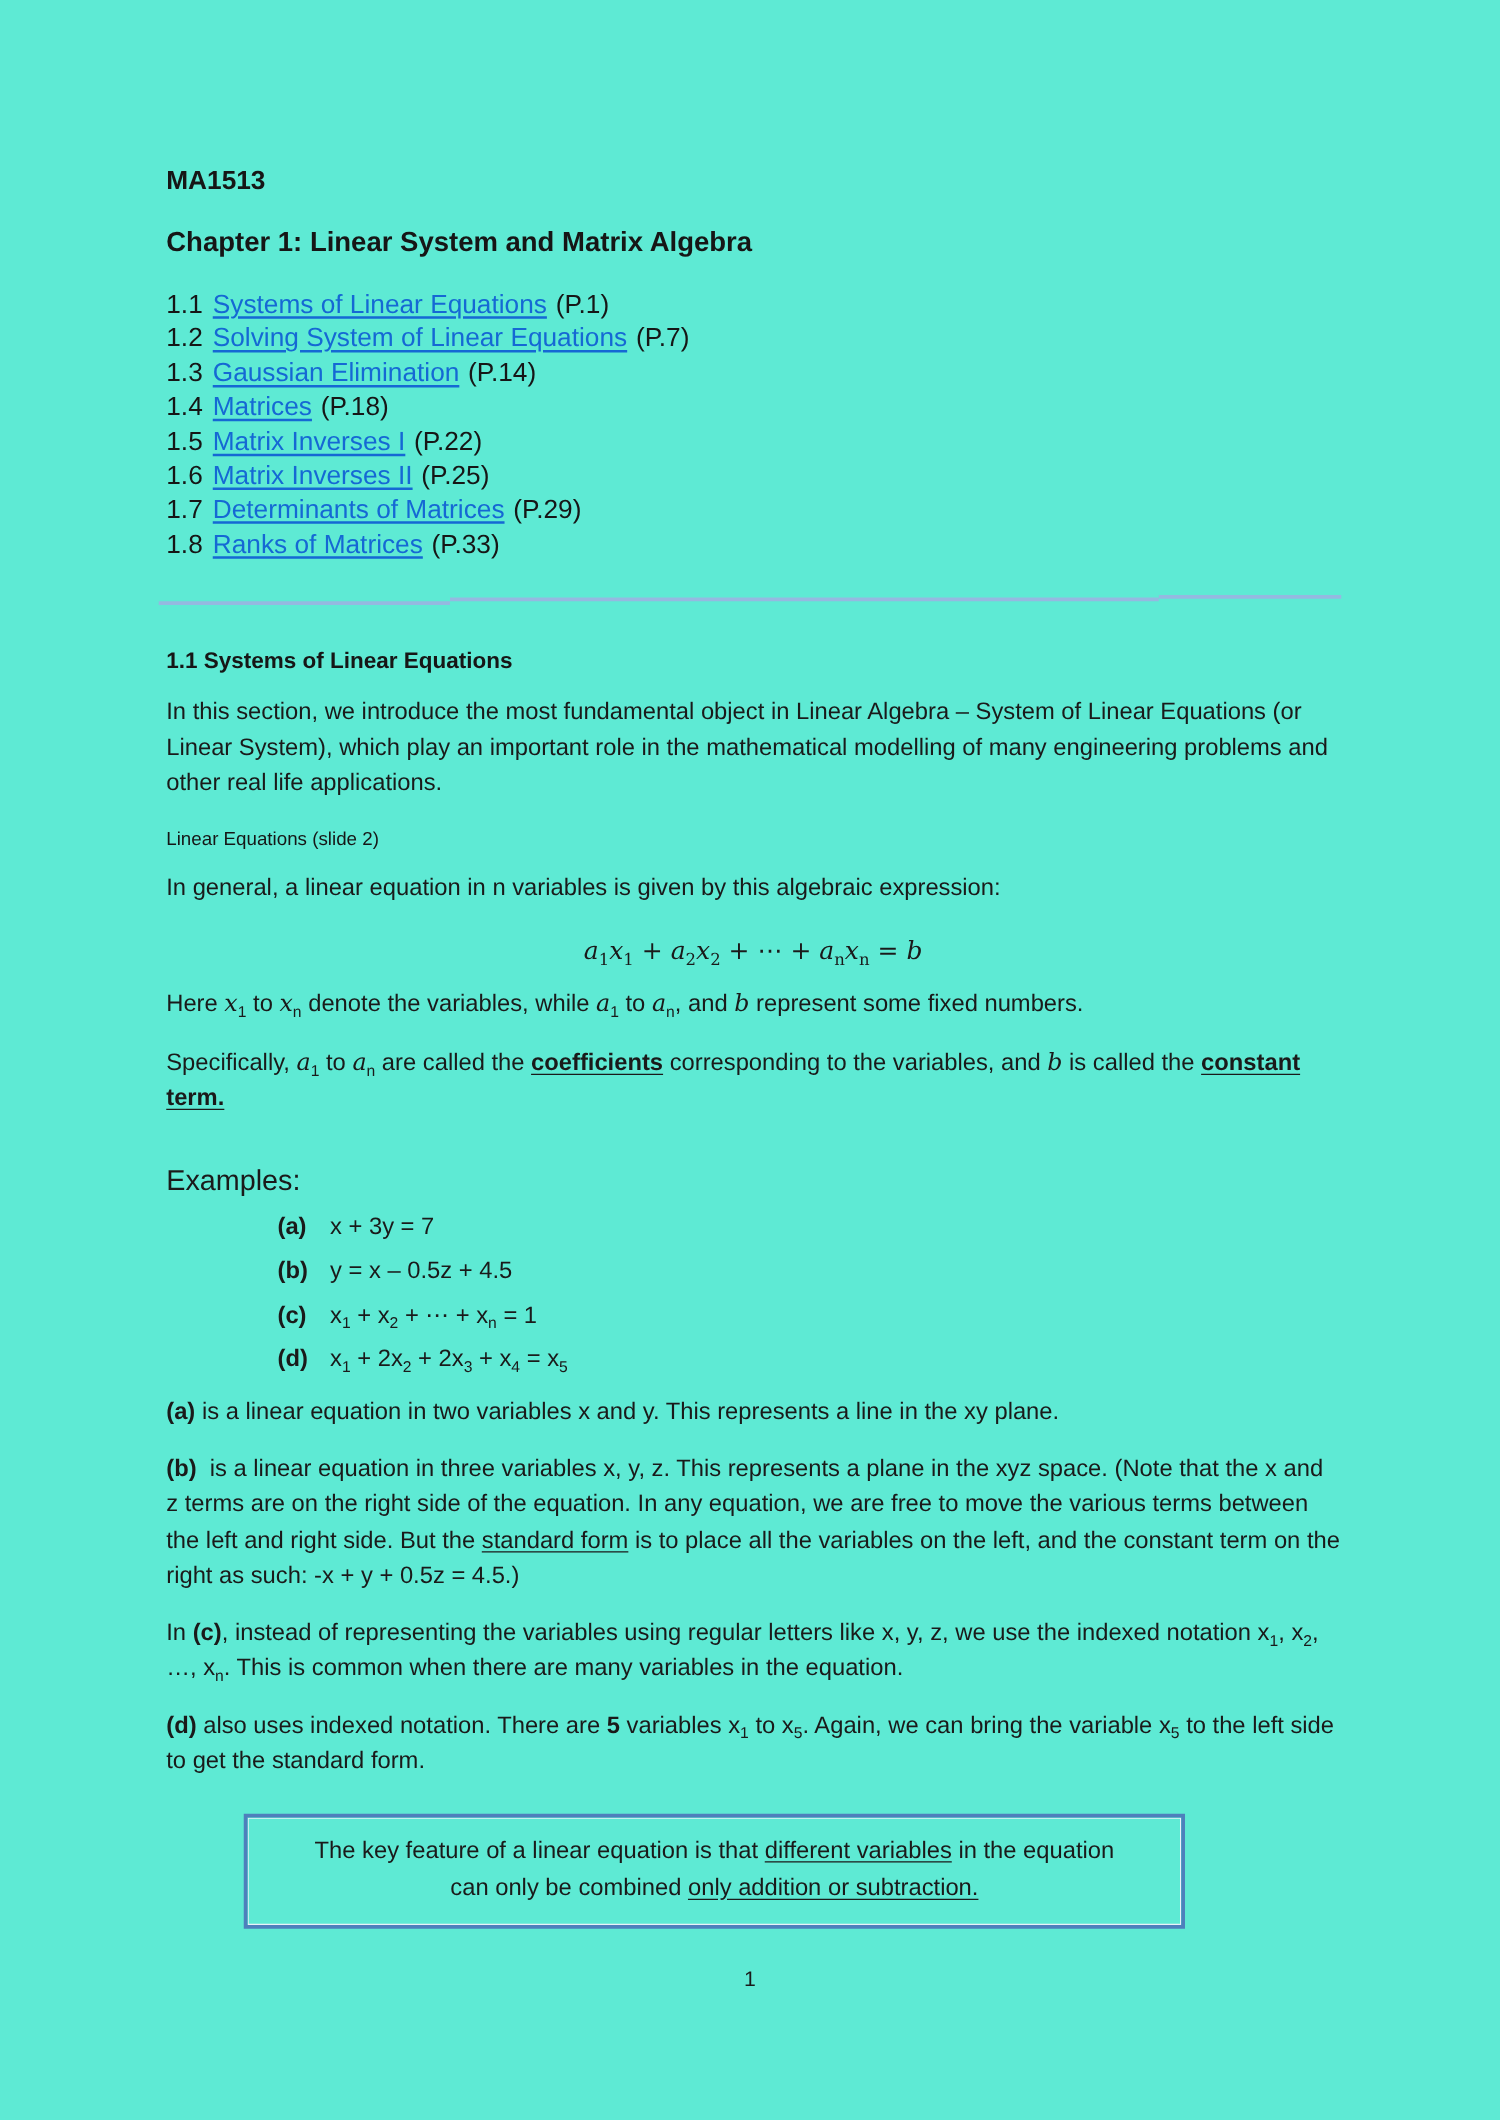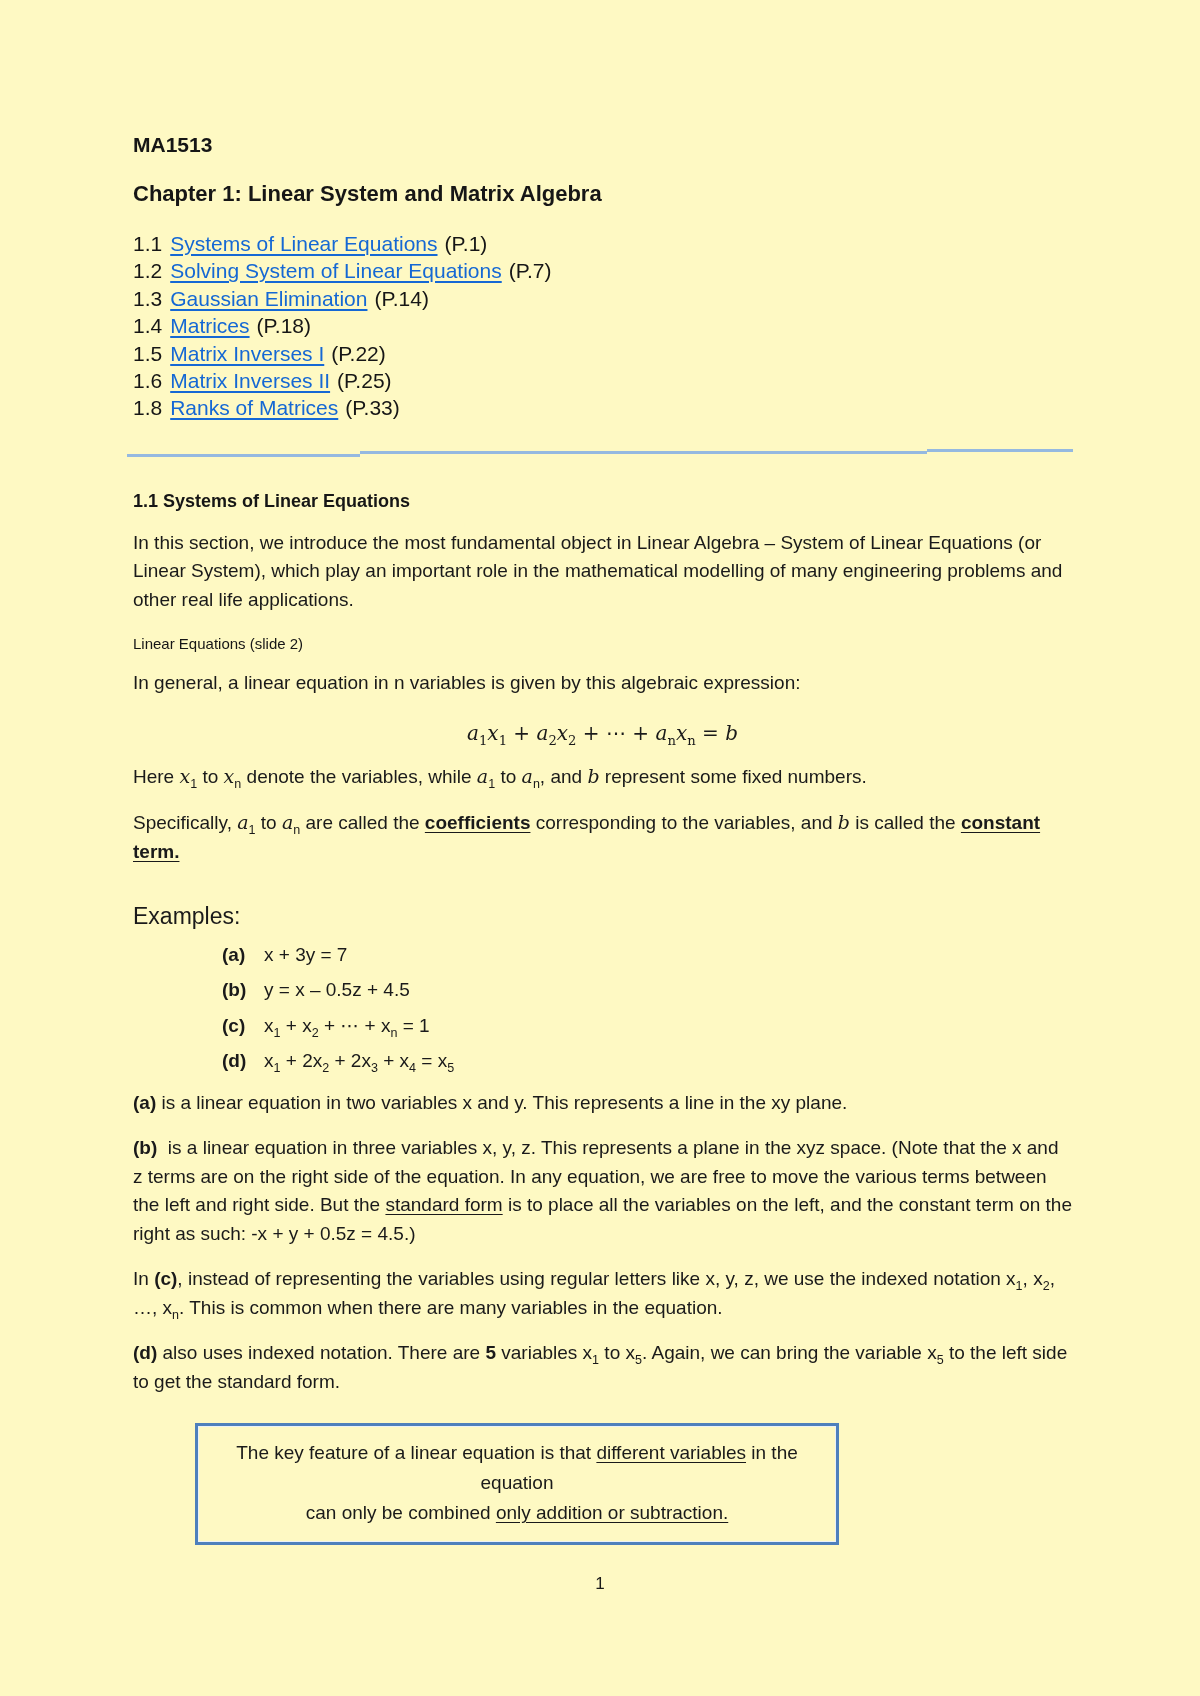--- a/index.html
+++ b/index.html
@@ -6,21 +6,21 @@
   html, body { background: #ffffff; }
   body {
     width: 1200px; height: 1696px;
     font-family: "Liberation Sans", "DejaVu Sans", sans-serif;
     color: #1a1a1a;
     overflow: hidden;
   }
   .page {
     position: relative;
     width: 1200px; height: 1696px;
-    background: #fef9c3;
+    background: #5eead4;
   }
   .content {
     padding: 133px 128px 0 133px;
   }
   .course-code {
     font-size: 21px; font-weight: bold; color: #161616;
   }
   .chapter-title {
     font-size: 22px; font-weight: bold; color: #161616;
     margin-top: 24px;
@@ -69,21 +69,21 @@
   }
   .examples-label { margin-top: 36px; font-size: 23px; }
   .example-row {
     margin: 13px 0 0 89px;
     font-size: 19px;
   }
   .example-tag { font-weight: bold; display: inline-block; min-width: 32px; }
   .example-expr { margin-left: 10px; }
   .key-box {
     margin: 27px 0 0 62px;
-    width: 644px;
+    width: 753px;
     border: 3px solid #4E80BC;
     box-shadow: inset 0 0 0 1px #EAF1F8;
     padding: 12px 26px 14px;
     text-align: center;
     font-size: 19px; line-height: 30px;
   }
   .page-number {
     position: absolute;
     top: 1574px; left: 0; right: 0;
     text-align: center;
@@ -110,20 +110,23 @@
         <span class="toc-num">1.3</span><a class="toc-link">Gaussian Elimination</a><span class="toc-page">(P.14)</span>
       </div>
       <div class="toc-row">
         <span class="toc-num">1.4</span><a class="toc-link">Matrices</a><span class="toc-page">(P.18)</span>
       </div>
       <div class="toc-row">
         <span class="toc-num">1.5</span><a class="toc-link">Matrix Inverses I</a><span class="toc-page">(P.22)</span>
       </div>
       <div class="toc-row">
         <span class="toc-num">1.6</span><a class="toc-link">Matrix Inverses II</a><span class="toc-page">(P.25)</span>
+      </div>
+      <div class="toc-row">
+        <span class="toc-num">1.7</span><a class="toc-link">Determinants of Matrices</a><span class="toc-page">(P.29)</span>
       </div>
       <div class="toc-row">
         <span class="toc-num">1.8</span><a class="toc-link">Ranks of Matrices</a><span class="toc-page">(P.33)</span>
       </div>
     </div>
 
     <div class="divider">
       <span class="seg1"></span>
       <span class="seg2"></span>
       <span class="seg3"></span>

